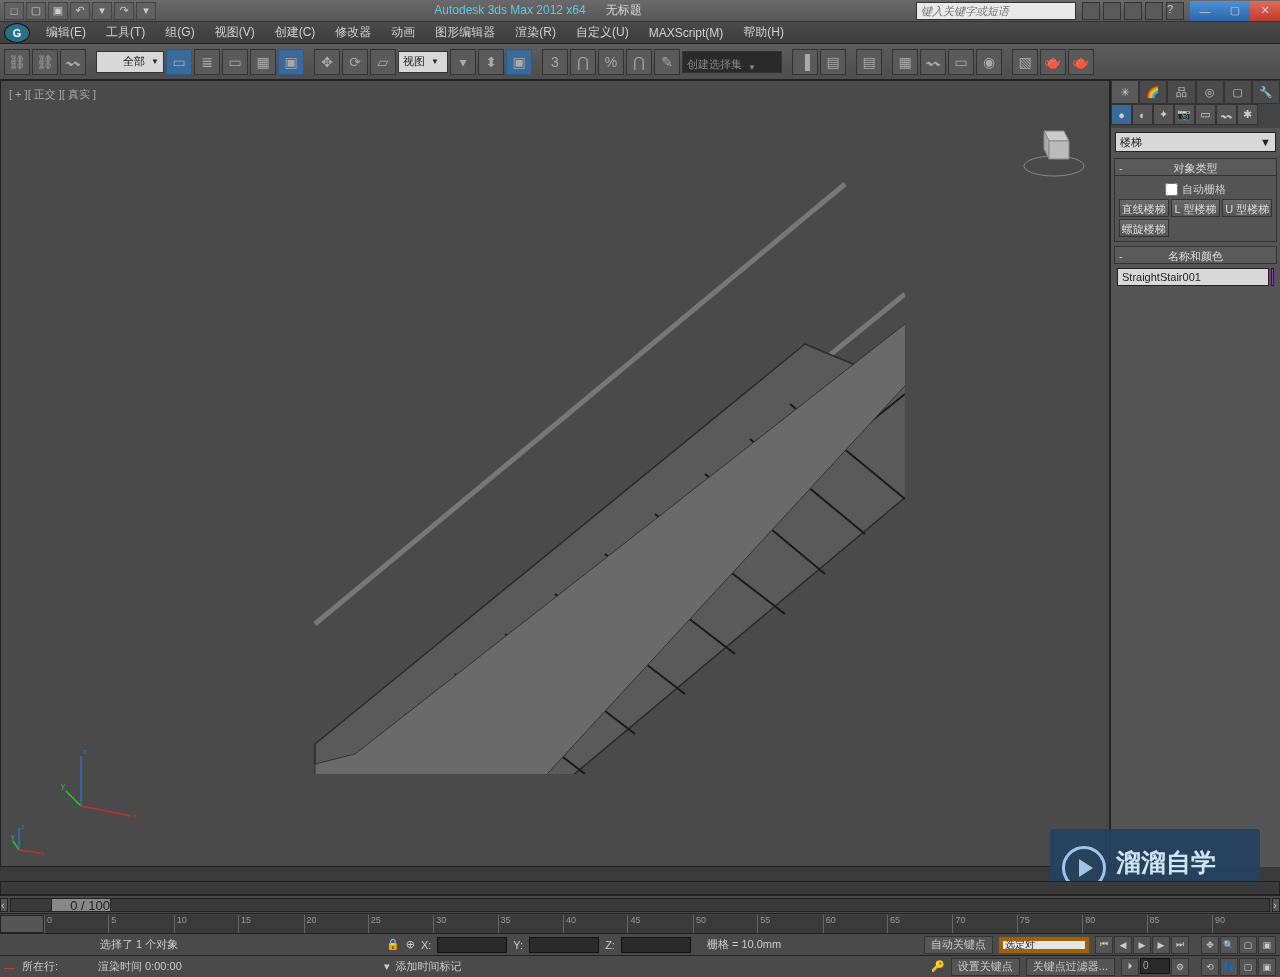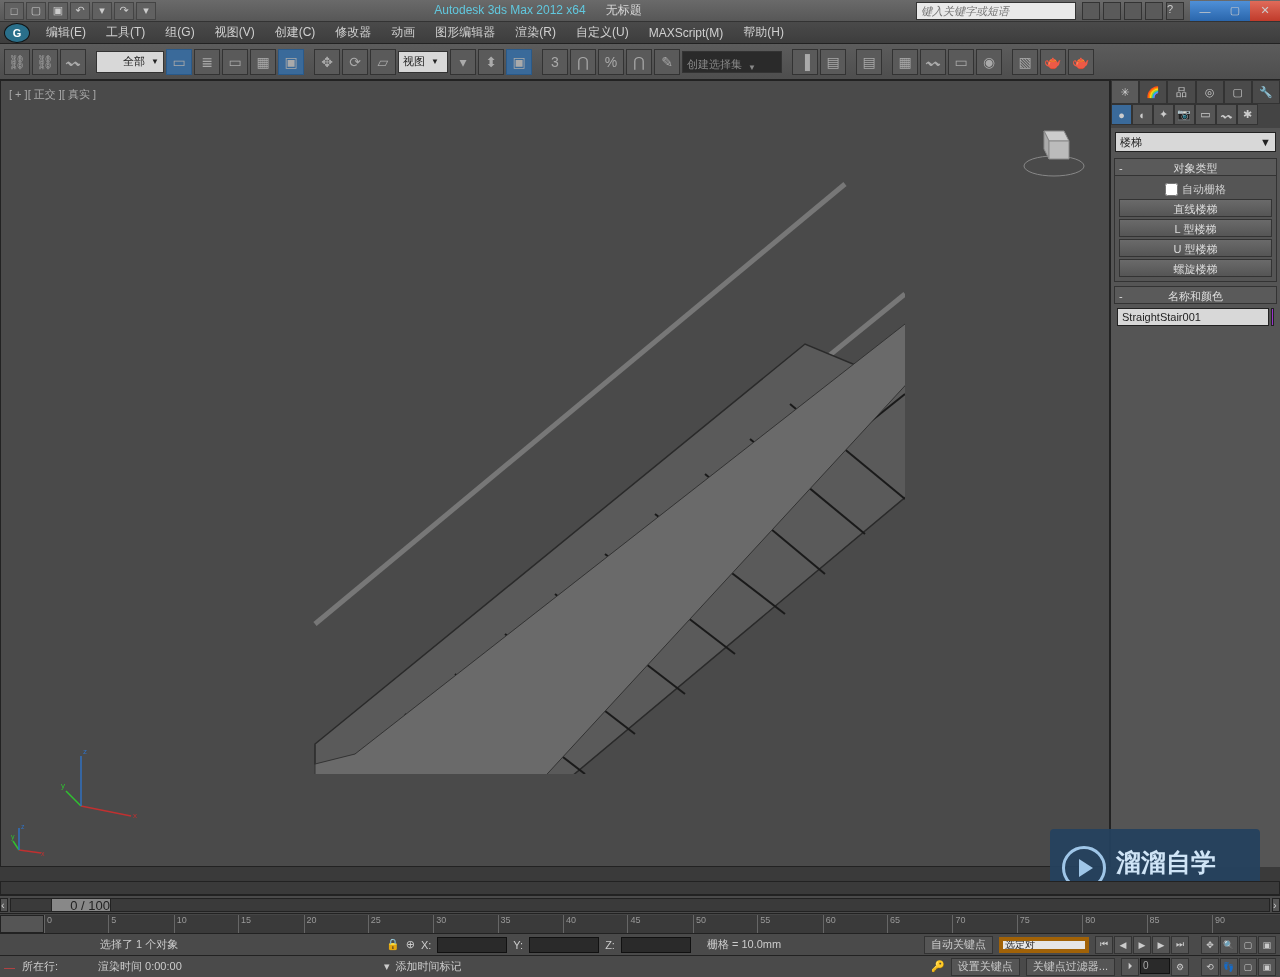--- a/index.html
+++ b/index.html
@@ -50,21 +50,21 @@
 .cp-tab.active { background:#5a5a5a;}
 .cp-subtabs { display:flex; height:24px; background:#444;flex-wrap:wrap;}
 .cp-subtab { width:21px;height:21px; background:#555; border:1px solid #333;display:flex;align-items:center;justify-content:center;}
 .cp-subtab.active{background:#3a6a9a;}
 .cp-dropdown { margin:4px; height:20px; background:#d8d8d8; color:#222; border:1px solid #222; padding:0 4px; display:flex;align-items:center;justify-content:space-between;font-size:11px;}
 .cp-rollout { margin:2px 3px;}
 .cp-rollout-header { height:18px; background:#5a5a5a; border:1px solid #333; text-align:center; color:#ddd; font-size:11px; line-height:18px; position:relative;}
 .cp-rollout-header .minus{position:absolute;left:4px;}
 .cp-rollout-body { background:#555; border:1px solid #333; border-top:none; padding:4px;}
 .cp-checkbox-row { display:flex; align-items:center; justify-content:center; gap:4px; padding:2px 0;}
-.cp-btn-grid { display:grid; grid-template-columns:1fr; gap:2px;}
+.cp-btn-grid { display:grid; grid-template-columns:1fr 1fr 1fr; gap:2px;}
 .cp-btn { height:18px; background:linear-gradient(#6a6a6a,#555); border:1px solid #333; text-align:center; font-size:11px; line-height:18px; color:#ddd;}
 .cp-name-row { display:flex; gap:2px; padding:4px 3px;}
 .cp-name-input { flex:1; height:18px; background:#d8d8d8; color:#222; border:1px solid #222; padding:0 4px; font-size:11px;}
 .cp-color-swatch{width:18px;height:18px;background:#9933cc;border:1px solid #222;}
 
 
 .bottom { position:absolute; left:0; right:0; bottom:0; background:#4a4a4a;}
 .time-slider-row { height:18px; background:#4a4a4a; display:flex; align-items:center; border-top:1px solid #222;}
 .slider-track{flex:1; height:14px; background:#3a3a3a; border:1px solid #222; position:relative; margin:0 2px;}
 .slider-thumb{position:absolute;left:40px;top:-1px;width:60px;height:14px;background:#888;border:1px solid #222;text-align:right;color:#222;font-size:13px;line-height:14px;}

